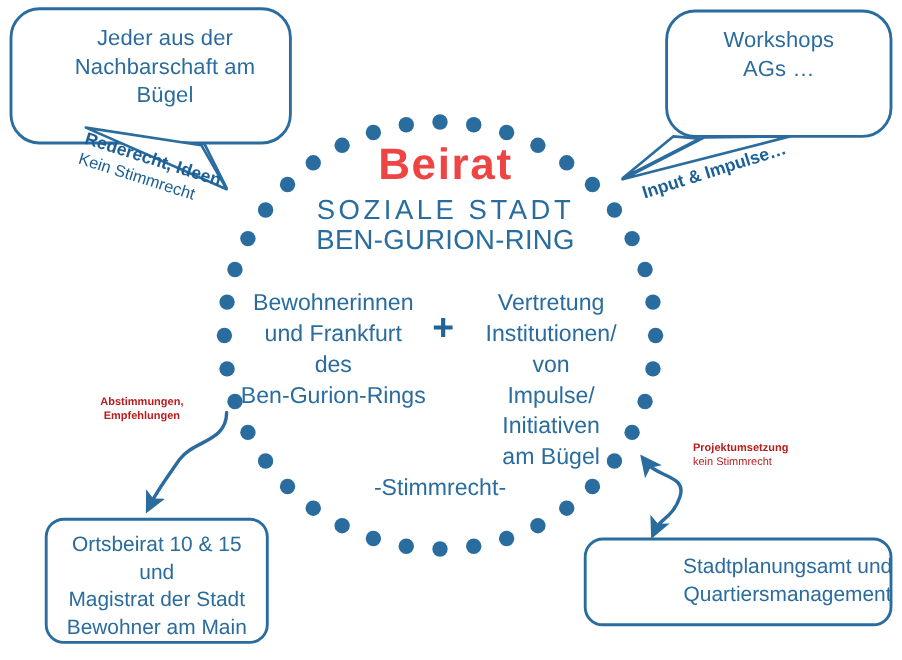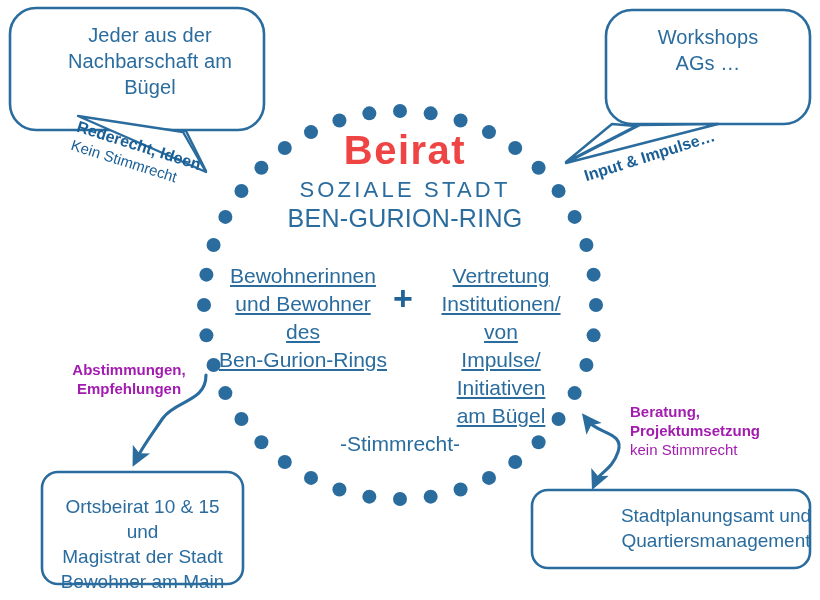--- a/index.html
+++ b/index.html
@@ -33,55 +33,54 @@
     text-align:center;
     color:#ef4444;
     font-weight:bold;
     font-size:40px;
     letter-spacing:1.5px;
   }
   .center-sub1{
     position:absolute;
     text-align:center;
     color:#2a6c9e;
-    font-size:22px;
+    font-size:25px;
     letter-spacing:3.2px;
   }
   .center-sub2{
     position:absolute;
     text-align:center;
     color:#2a6c9e;
     font-size:25px;
     letter-spacing:.3px;
   }
   .col-text{
     position:absolute;
     text-align:center;
     color:#2a6c9e;
     font-size:21px;
     line-height:1.33;
-    text-decoration:underline;
   }
   .plus-sign{
     position:absolute;
     color:#1f6399;
     font-weight:bold;
     font-size:34px;
     line-height:1;
   }
   .stimmrecht{
     position:absolute;
     text-align:center;
     color:#2a6c9e;
     font-size:21px;
   }
   .ann{
     position:absolute;
-    color:#a21caf;
-    font-size:15px;
+    color:#b91c1c;
+    font-size:10px;
     line-height:1.28;
   }
   .ann .reg{font-weight:normal;}
   .rot-group{
     position:absolute;
     transform-origin:0 0;
   }
   .rot-line{
     white-space:nowrap;
     color:#1a5f96;
@@ -190,21 +189,21 @@
   <div class="rot-group" style="left:582px;top:168px;transform:rotate(-17.5deg);">
     <div class="rot-line bold">Input &amp; Impulse…</div>
   </div>
 
   <div class="center-title" style="left:260px;top:128px;width:290px;">Beirat</div>
   <div class="center-sub1" style="left:260px;top:177px;width:290px;">SOZIALE STADT</div>
   <div class="center-sub2" style="left:260px;top:204px;width:290px;">BEN-GURION-RING</div>
 
   <div class="col-text" style="left:212px;top:262px;width:182px;">
     <div>Bewohnerinnen</div>
-    <div>und Bewohner</div>
+    <div>und Frankfurt</div>
     <div>des</div>
     <div>Ben-Gurion-Rings</div>
   </div>
 
   <div class="plus-sign" style="left:393px;top:281px;">+</div>
 
   <div class="col-text" style="left:428px;top:262px;width:146px;">
     <div>Vertretung</div>
     <div>Institutionen/</div>
     <div>von</div>
@@ -213,29 +212,28 @@
     <div>am Bügel</div>
   </div>
 
   <div class="stimmrecht" style="left:300px;top:432px;width:200px;">-Stimmrecht-</div>
 
   <div class="ann" style="left:44px;top:360px;width:170px;text-align:center;font-weight:bold;">
     <div>Abstimmungen,</div>
     <div>Empfehlungen</div>
   </div>
 
-  <div class="box-text" style="left:42px;top:494px;width:201px;">
+  <div class="box-text" style="left:42px;top:483px;width:201px;">
     <div>Ortsbeirat 10 &amp; 15</div>
     <div>und</div>
     <div>Magistrat der Stadt</div>
     <div>Bewohner am Main</div>
   </div>
 
   <div class="ann" style="left:630px;top:402px;width:180px;">
-    <div style="font-weight:bold;">Beratung,</div>
     <div style="font-weight:bold;">Projektumsetzung</div>
     <div class="reg">kein Stimmrecht</div>
   </div>
 
   <div class="box-text" style="left:548px;top:503px;width:336px;">
     <div>Stadtplanungsamt und</div>
     <div>Quartiersmanagement</div>
   </div>
 
 </div>

